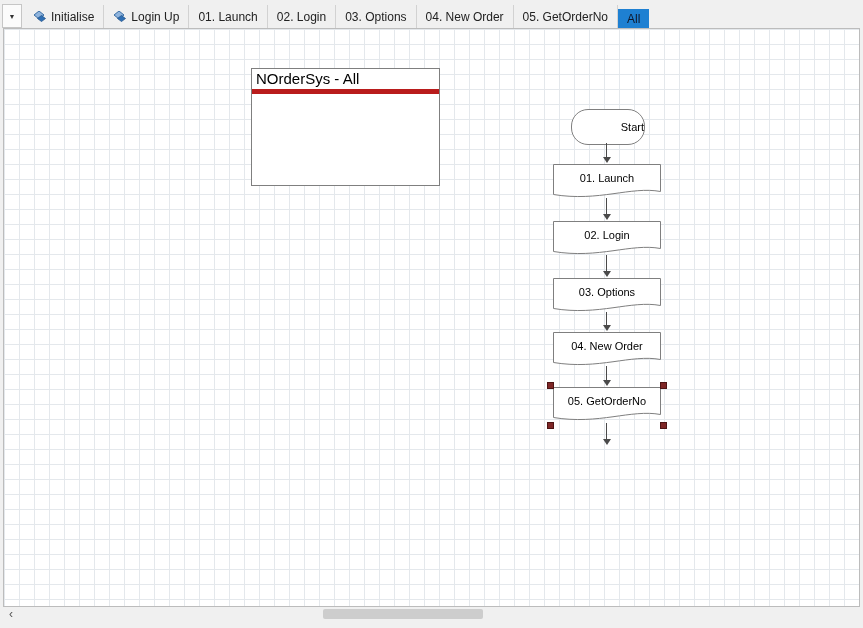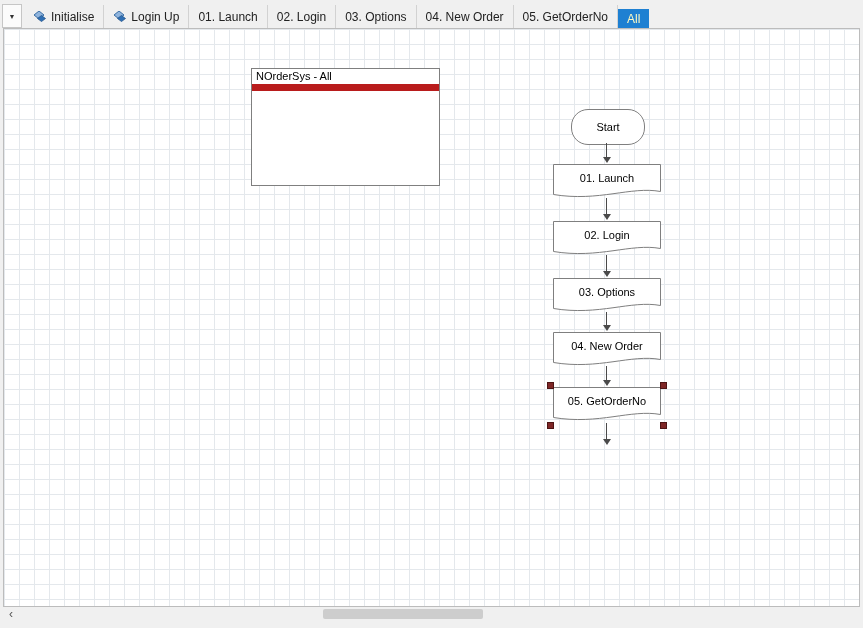--- a/index.html
+++ b/index.html
@@ -19,46 +19,46 @@
     background:#fbfbfb;border:1px solid #c6c6c6;
     display:flex;align-items:center;justify-content:center;cursor:pointer;
   }
   .dd-glyph{font-size:7px;color:#333;line-height:1;}
   .tab{
     height:23px;padding:0 9px;display:flex;align-items:center;gap:5px;
     font-size:12px;color:#222;border-right:1px solid #d2d2d2;cursor:pointer;
     white-space:nowrap;background:#f0f0f0;
   }
   .tab.active{
-    background:#1e80d2;color:#fef9c3;border-right:none;height:19px;
+    background:#1e80d2;color:#0f172a;border-right:none;height:19px;
   }
   .tabicon{display:flex;align-items:center;}
   
   .canvas{
     position:absolute;top:28px;left:3px;right:3px;bottom:21px;
     background-color:#ffffff;
     background-image:
       linear-gradient(to right, #e4e8ec 1px, transparent 1px),
       linear-gradient(to bottom, #e4e8ec 1px, transparent 1px);
     background-size:15px 15px;
     border:1px solid #bcbcbc;
     overflow:hidden;
   }
   .groupbox{
     position:absolute;left:247px;top:39px;width:187px;height:116px;
     background:#fff;border:1px solid #7f7f7f;
   }
   .groupbox-title{
-    font-size:11px;color:#000;padding:1px 4px 2px 4px;
-    border-bottom:7px solid #b91c1c;
+    font-size:15px;color:#000;padding:1px 4px 2px 4px;
+    border-bottom:5px solid #b91c1c;
   }
   .node{position:absolute;font-size:11px;color:#000;}
   .stadium{
     width:72px;height:34px;background:#fff;border:1px solid #7f7f7f;
-    border-radius:17px;display:flex;align-items:center;justify-content:center;
+    border-radius:17px;display:flex;align-items:center;justify-content:flex-end;
   }
   .stage{width:108px;height:36px;}
   .stage svg{position:absolute;left:0;top:0;}
   .stage-label{
     position:absolute;left:0;top:0;width:108px;height:27px;
     display:flex;align-items:center;justify-content:center;
   }
   .arrow{
     position:absolute;width:9px;
     display:flex;flex-direction:column;align-items:center;

